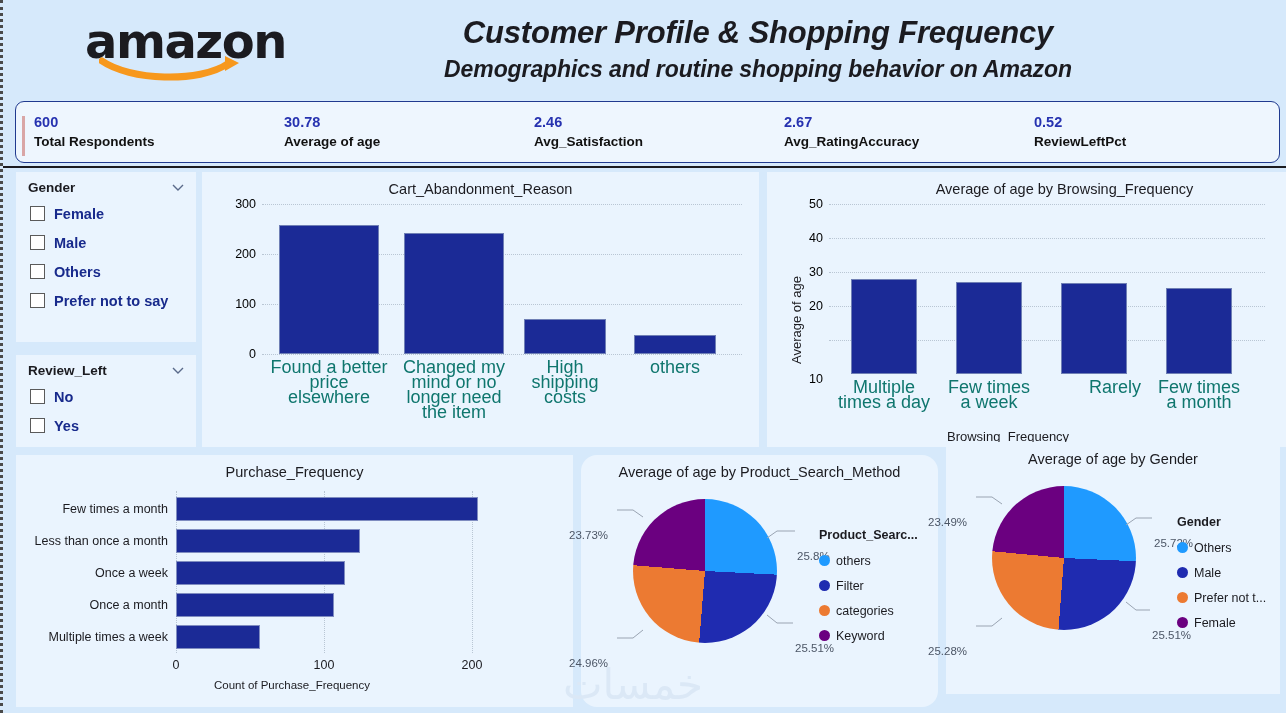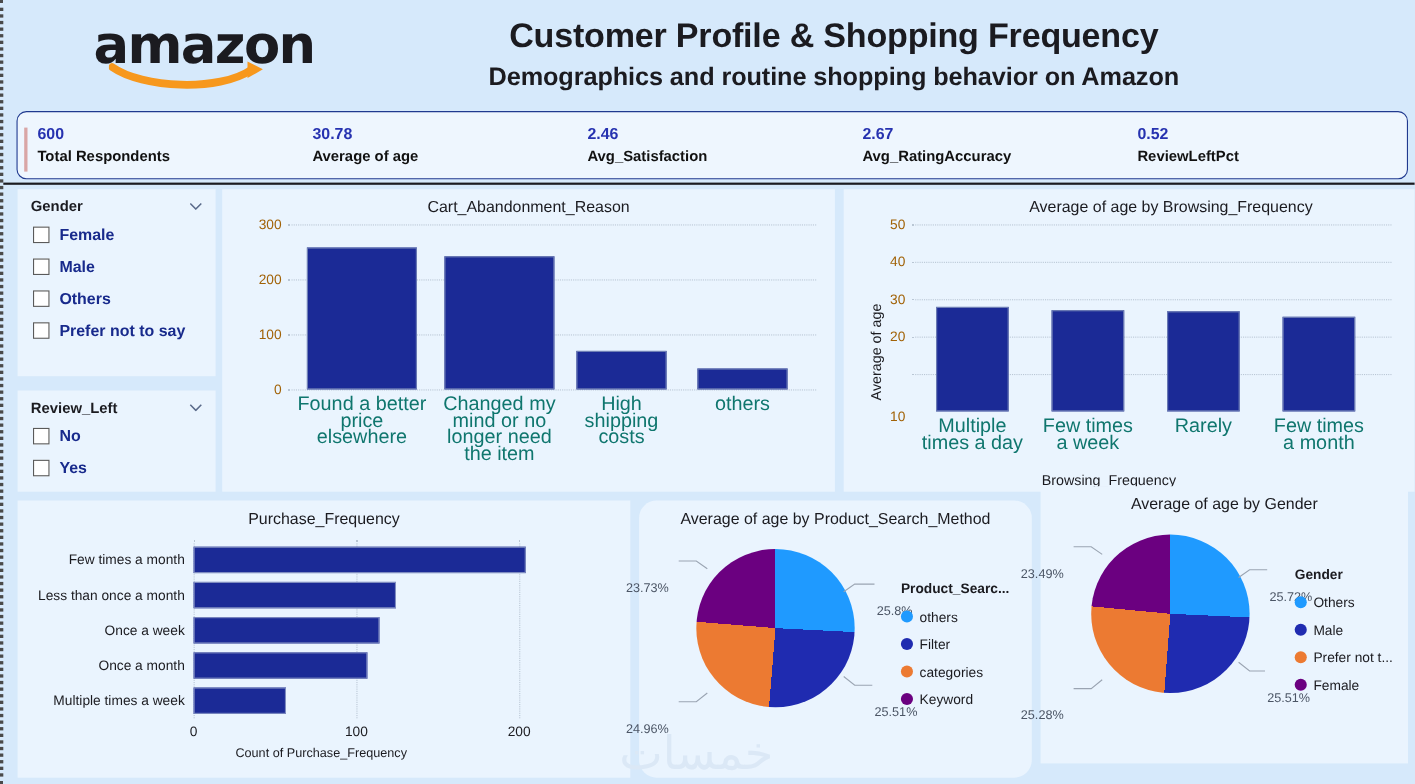--- a/index.html
+++ b/index.html
@@ -18,21 +18,21 @@
 
   
   #header { position: absolute; left: 0; top: 0; width: 1286px; height: 97px; }
   #logo-wrap { position: absolute; left: 82px; top: 16px; width: 168px; height: 68px; }
   #logo-word {
     font-family: "DejaVu Sans", sans-serif;
     font-size: 48px; font-weight: 700; color: #1b1b20;
     letter-spacing: -1.5px; line-height: 50px;
   }
   #logo-smile { position: absolute; left: 14px; top: 38px; width: 146px; height: 28px; }
-  #title-block { position: absolute; left: 255px; top: 12px; width: 1000px; text-align: center; }
+  #title-block { position: absolute; left: 255px; top: 12px; width: 1000px; text-align: center; font-style: italic; }
   #main-title {
     font-size: 31px; font-weight: 700; color: #1b1b20;
     line-height: 42px; letter-spacing: -0.2px;
   }
   #sub-title {
     font-size: 23px; font-weight: 700; color: #1b1b20;
     line-height: 30px; letter-spacing: -0.1px;
   }
 
   
@@ -93,21 +93,21 @@
   #panel-purch  { left: 13px;  top: 455px; width: 557px; height: 252px; }
   #panel-pie1   { left: 578px; top: 455px; width: 357px; height: 252px; border-radius: 16px; }
   #panel-pie2   { left: 943px; top: 442px; width: 334px; height: 252px; }
 
   
   .plot { position: absolute; }
   .gridline { position: absolute; border-top: 1px dotted #b9c6d4; width: 100%; left: 0; }
   .vgridline { position: absolute; border-left: 1px dotted #b9c6d4; height: 100%; top: 0; }
   .ytick {
     position: absolute; right: 100%; margin-right: 6px;
-    font-size: 12.5px; color: #a16207; transform: translateY(-50%);
+    font-size: 12.5px; color: #000000; transform: translateY(-50%);
     white-space: nowrap;
   }
   .xlab {
     position: absolute; text-align: center; font-size: 18px; color: #0f766e;
     line-height: 15px;
   }
   .vbar { position: absolute; background: #1b2a96; border: 1px solid #6f7fb5; bottom: 0; }
   .axis-title { position: absolute; font-size: 13px; color: #1b1b20; }
   .axis-title.rot { transform: rotate(-90deg); transform-origin: left top; white-space: nowrap; }
 
@@ -277,21 +277,21 @@
       <span class="ytick" style="top:34px;">40</span>
       <span class="ytick" style="top:0px;">50</span>
 
       <div class="vbar" style="left:22px;  width:66px; height:95px;"></div>
       <div class="vbar" style="left:127px; width:66px; height:92px;"></div>
       <div class="vbar" style="left:232px; width:66px; height:91px;"></div>
       <div class="vbar" style="left:337px; width:66px; height:86px;"></div>
 
       <span class="xlab" style="left:8px;   top:176px; width:94px;">Multiple times a day</span>
       <span class="xlab" style="left:113px; top:176px; width:94px;">Few times a week</span>
-      <span class="xlab" style="left:218px; top:176px; width:94px;">Rarely</span>
+      <span class="xlab" style="left:218px; top:176px; width:94px;text-align:right;">Rarely</span>
       <span class="xlab" style="left:323px; top:176px; width:94px;">Few times a month</span>
 
       <span class="axis-title" style="left:118px; top:225px;">Browsing_Frequency</span>
     </div>
   </div>
 
   <div class="panel" id="panel-purch">
     <div class="panel-title">Purchase_Frequency</div>
 
     <div class="plot" style="left:160px; top:36px; width:318px; height:162px;">

